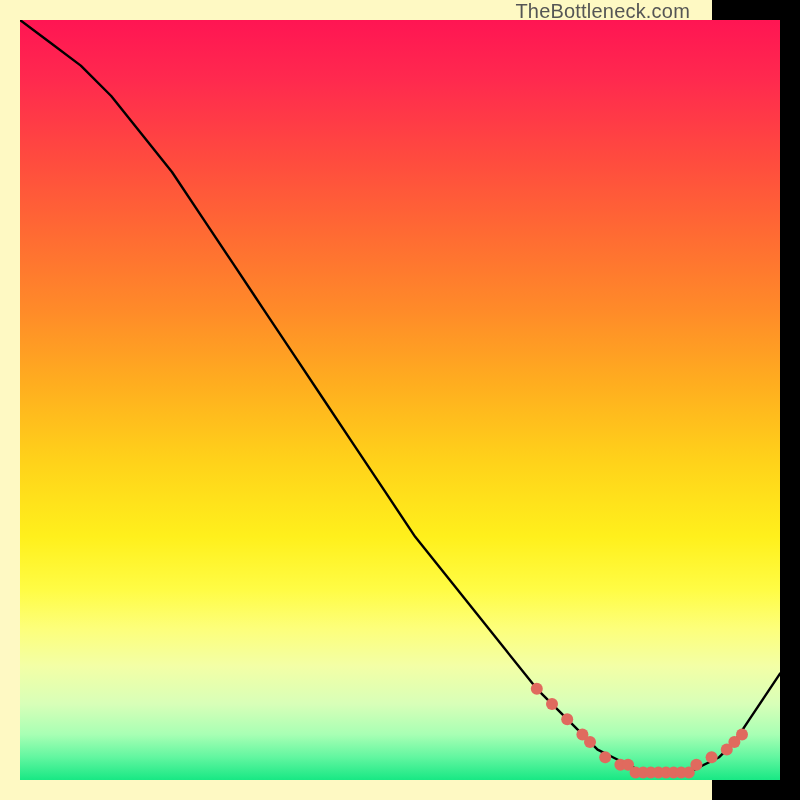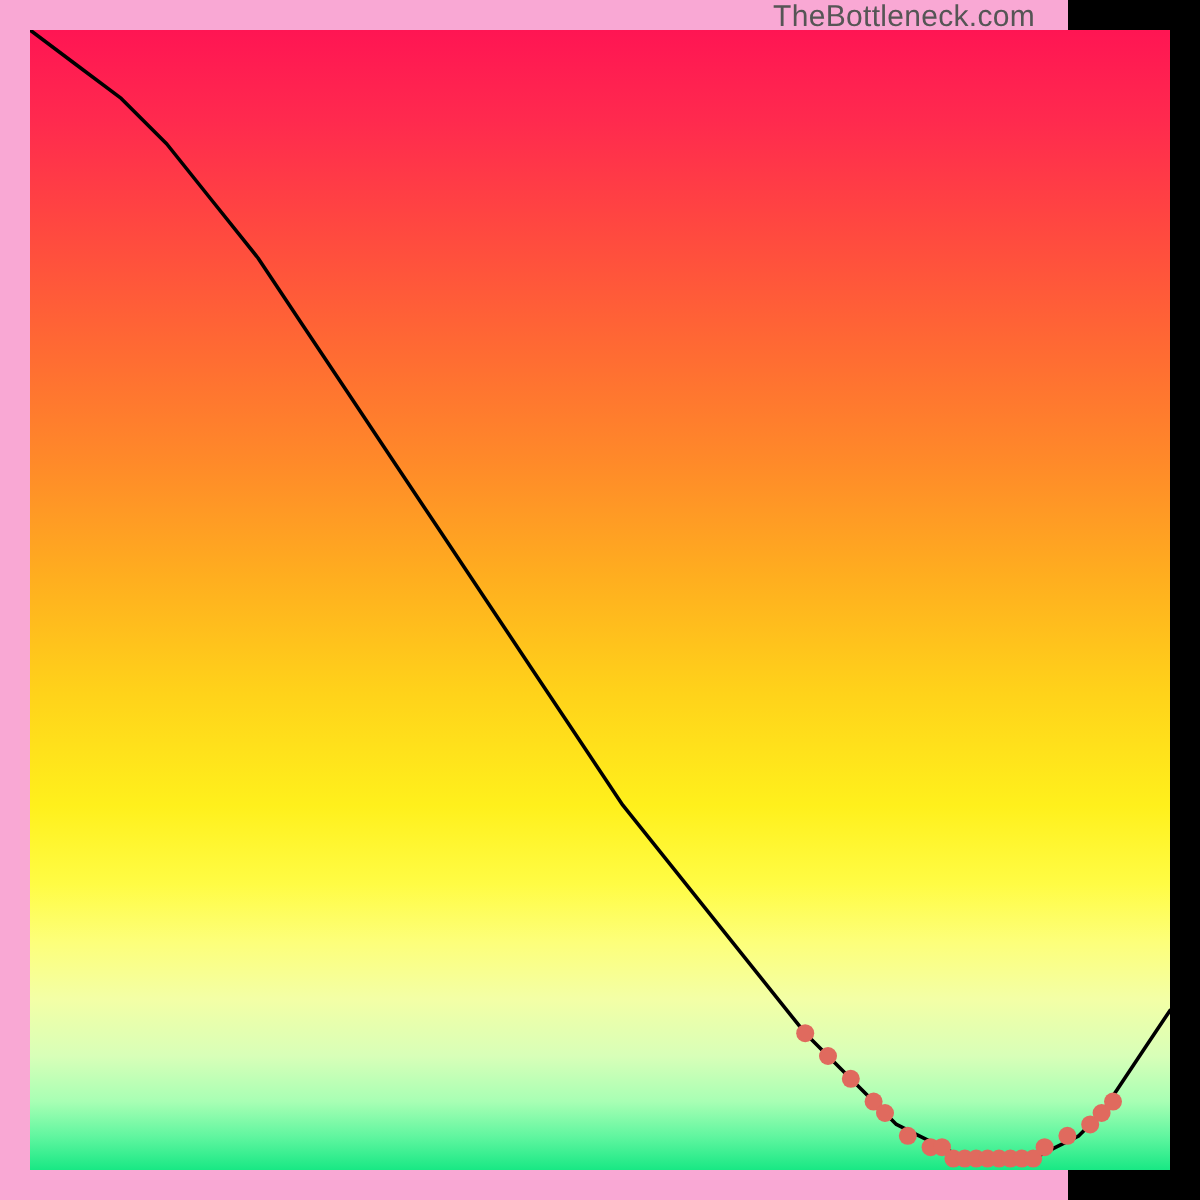--- a/index.html
+++ b/index.html
@@ -8,21 +8,21 @@
     width: 800px;
     height: 800px;
     background: #000;
     overflow: hidden;
     font-family: Arial, Helvetica, sans-serif;
   }
   .frame {
     position: relative;
     width: 712px;
     height: 800px;
-    background: #f9a8d4;
+    background: #fef9c3;
   }
   .plot {
     position: absolute;
     left: 20px;
     top: 20px;
     width: 760px;
     height: 760px;
     
     background: linear-gradient(
       to bottom,

